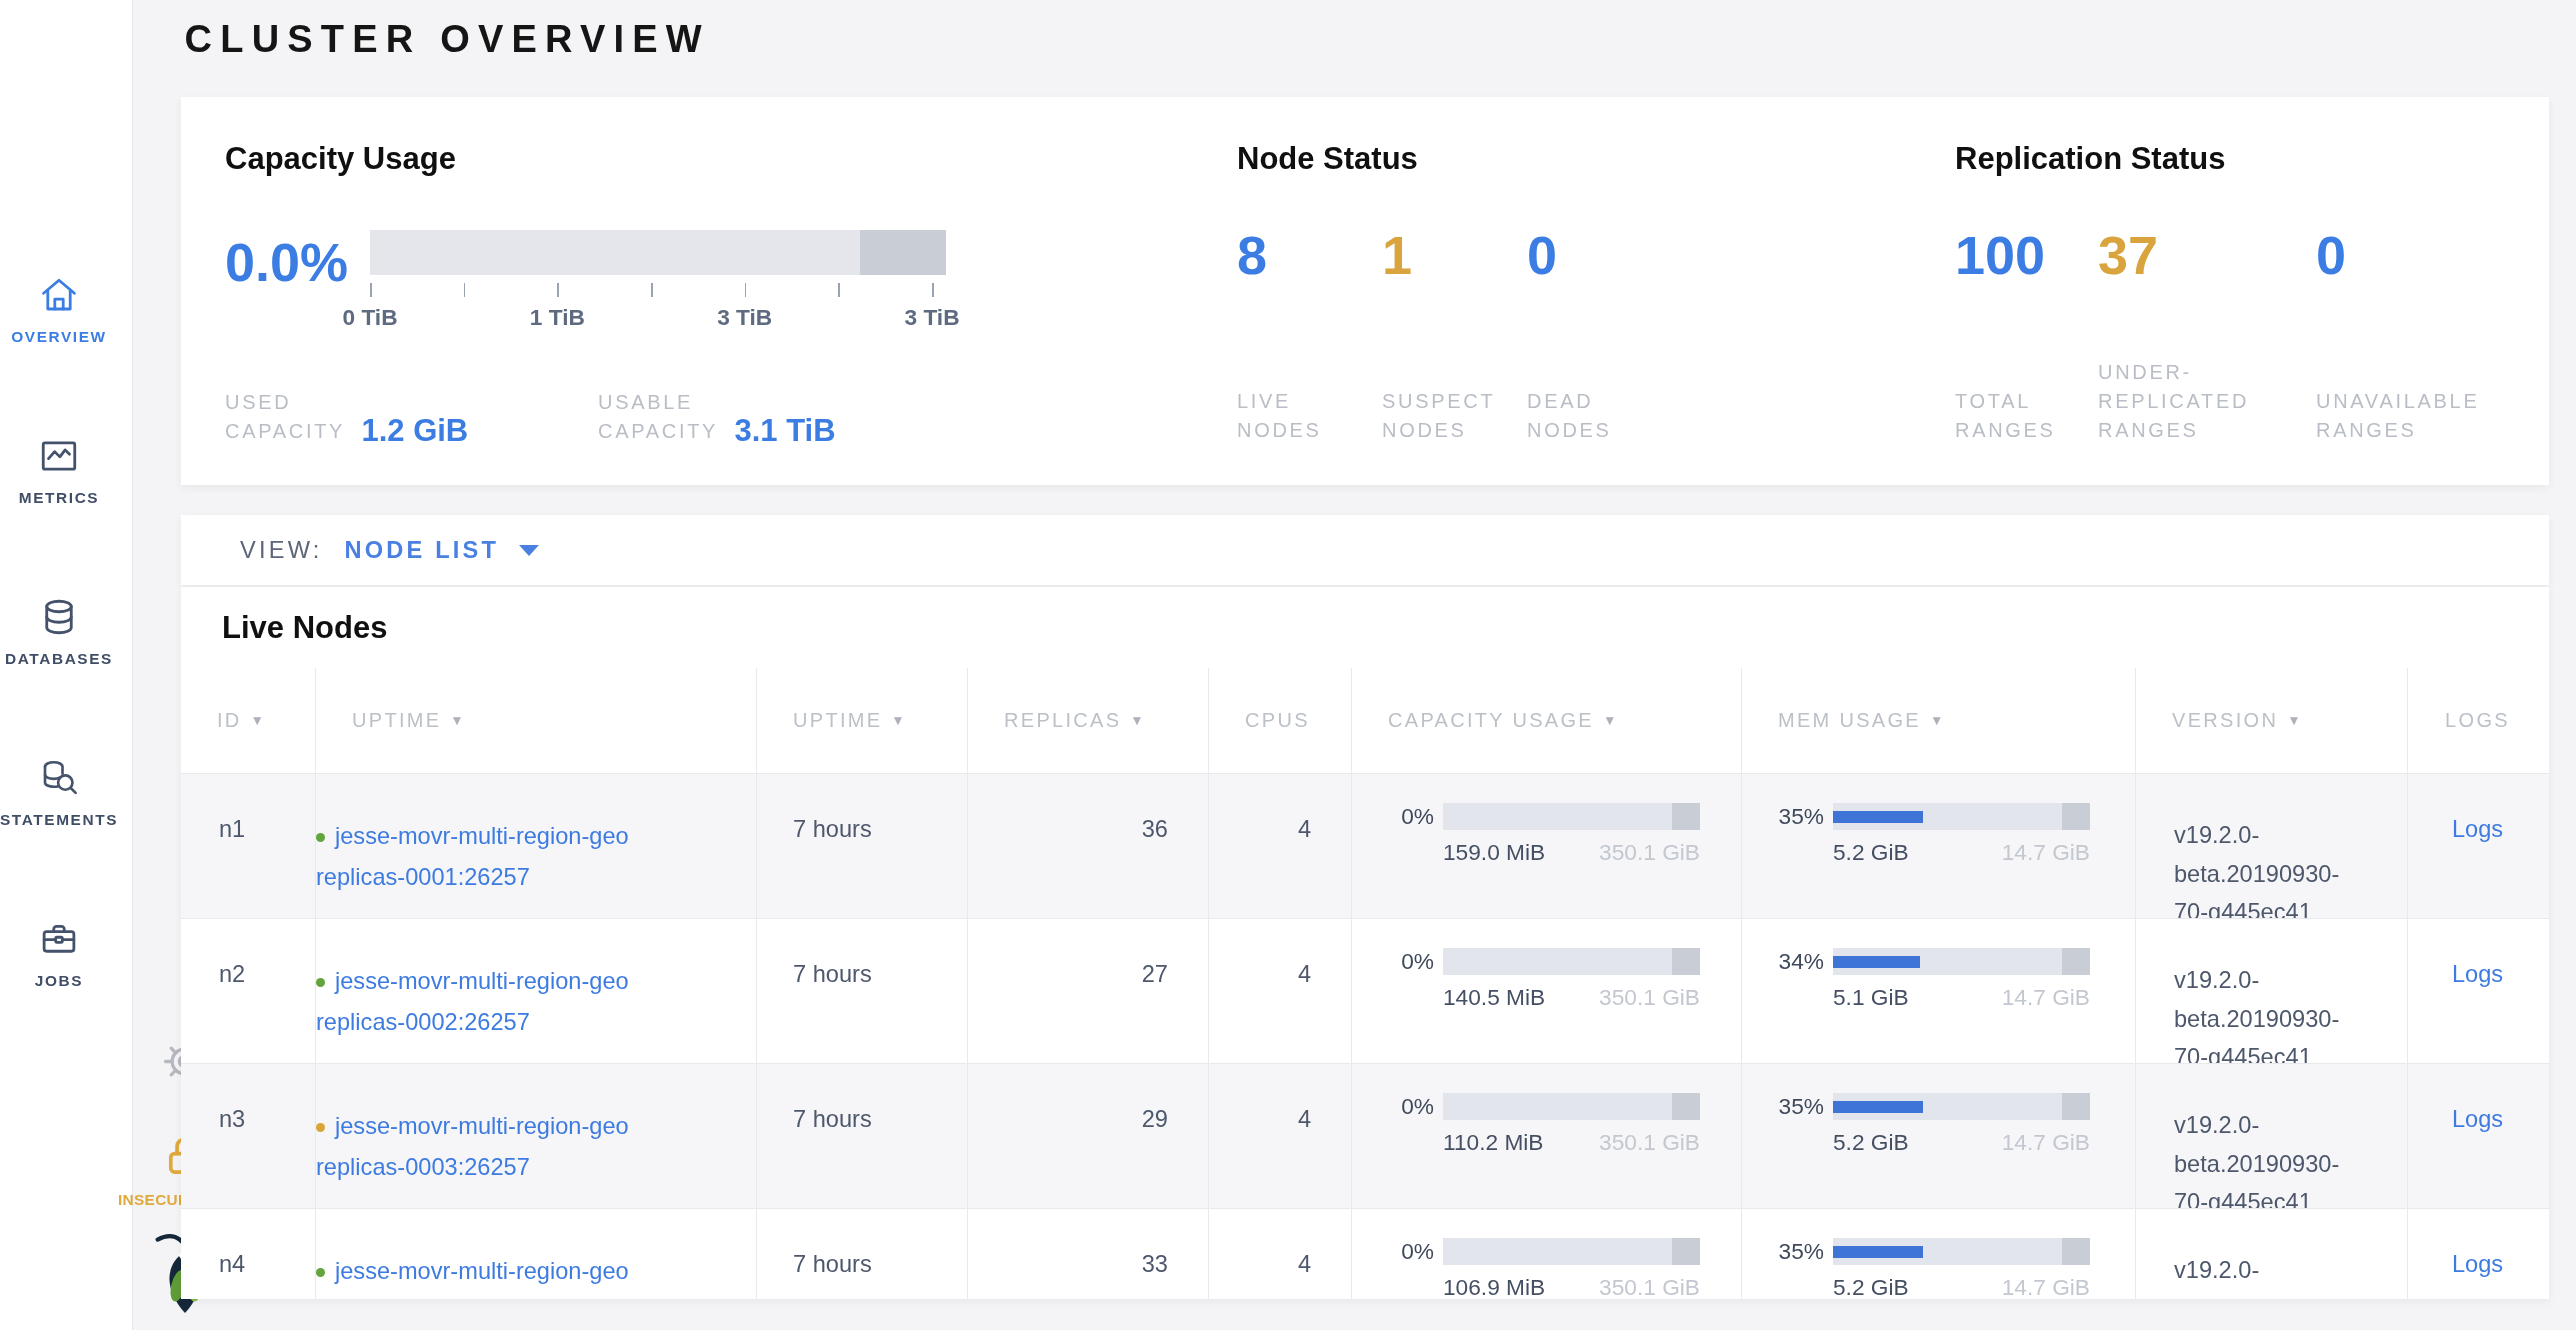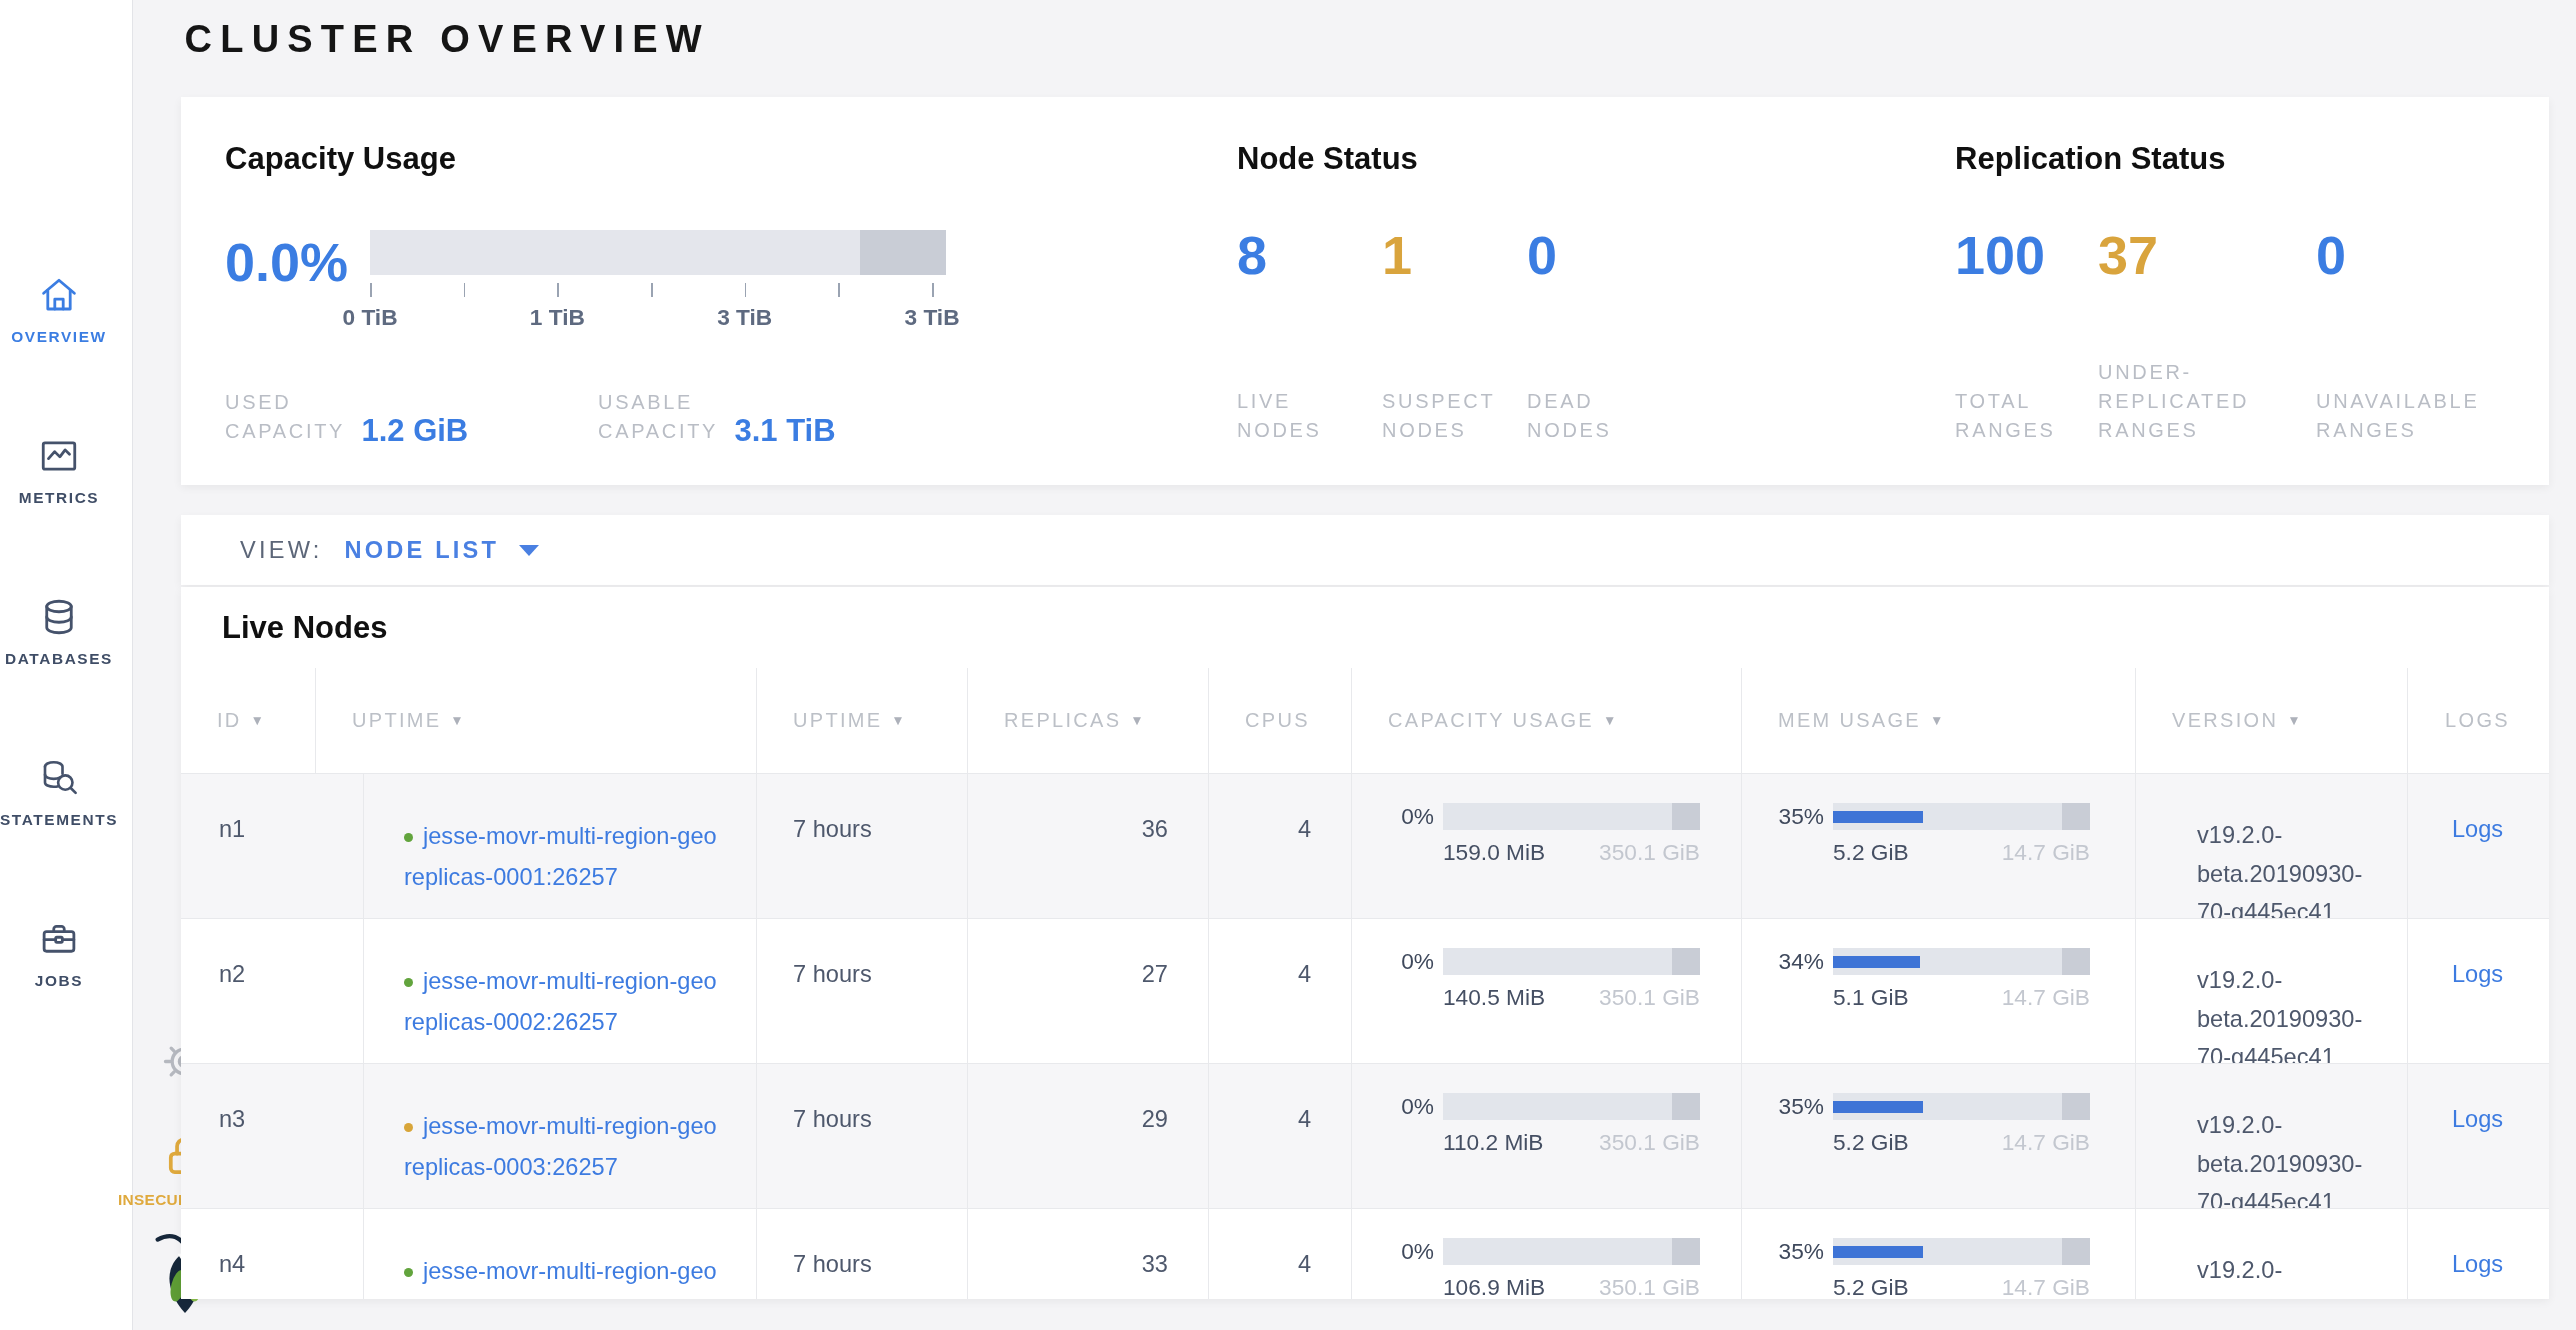--- a/index.html
+++ b/index.html
@@ -78,36 +78,36 @@
   .thead { margin-top:22px; height:106px; border-bottom:0.9px solid #e8e9ec; }
   .th { display:flex; align-items:center; padding-left:36px; font-size:20px; letter-spacing:2.3px; color:#bcc0c7; border-left:0.9px solid #e8e9ec; height:100%; white-space:nowrap; overflow:hidden; }
   .th:first-child { border-left:none; }
   .th.th-logs { justify-content:center; padding-left:0; }
   .th .arrow { font-size:13.6px; color:#adb1ba; margin-left:9px; }
   .trow { height:145px; border-bottom:0.9px solid #e8e9ec; }
   .trow.striped { background:#f6f6f8; }
   .td { border-left:0.9px solid #e8e9ec; padding-top:42px; font-size:23.6px; color:#4e586c; overflow:hidden; }
   .td:first-child { border-left:none; }
   .td-id { padding-left:38px; }
-  .td-addr { padding-left:40px; line-height:1.7;margin-left:48px; }
+  .td-addr { line-height:1.7; }
   .dot { display:inline-block; width:9px; height:9px; border-radius:50%; margin-right:10px; vertical-align:2.7px; }
   .dot-green { background:#62a43d; } .dot-yellow { background:#d8a539; }
   .addr-link { color:#3d7be0; text-decoration:none; white-space:pre-line; cursor:pointer; }
   .td-uptime { padding-left:36px; }
   .td-replicas, .td-cpus { text-align:right; padding-right:40px; }
   .td-meter { padding-top:29px; }
   .meter { display:flex; align-items:center; }
   .meter-pct { width:91px; text-align:right; padding-right:9px; font-size:22.7px; color:#3f495c; }
   .meter-track { width:257px; height:27px; background:#e2e5eb; position:relative; }
   .meter-fill { position:absolute; left:0; top:7.3px; bottom:7.3px; background:#3e74d6; }
   .meter-dark { position:absolute; right:0; top:0; bottom:0; width:28px; background:#c9cdd6; }
   .meter-vals { display:flex; justify-content:space-between; width:257px; margin-left:91px; margin-top:8.2px; font-size:22.7px; }
   .mv-used { color:#454f63; }
   .mv-total { color:#c3c7cf; }
-  .td-version { padding-left:61px; line-height:1.62; white-space:pre-line; }
+  .td-version { padding-left:38px; line-height:1.62; white-space:pre-line; }
   .td-logs { text-align:center; }
   .logs-link { color:#3d7be0; text-decoration:none; cursor:pointer; }
 </style>
 </head>
 <body>
 
 <nav class="sidebar">
   <div id="nav-items">
       <div class="nav-item active">
         <span><svg viewBox="0 0 24 24" fill="none" stroke="currentColor" stroke-width="1.6" stroke-linecap="round" stroke-linejoin="round">

